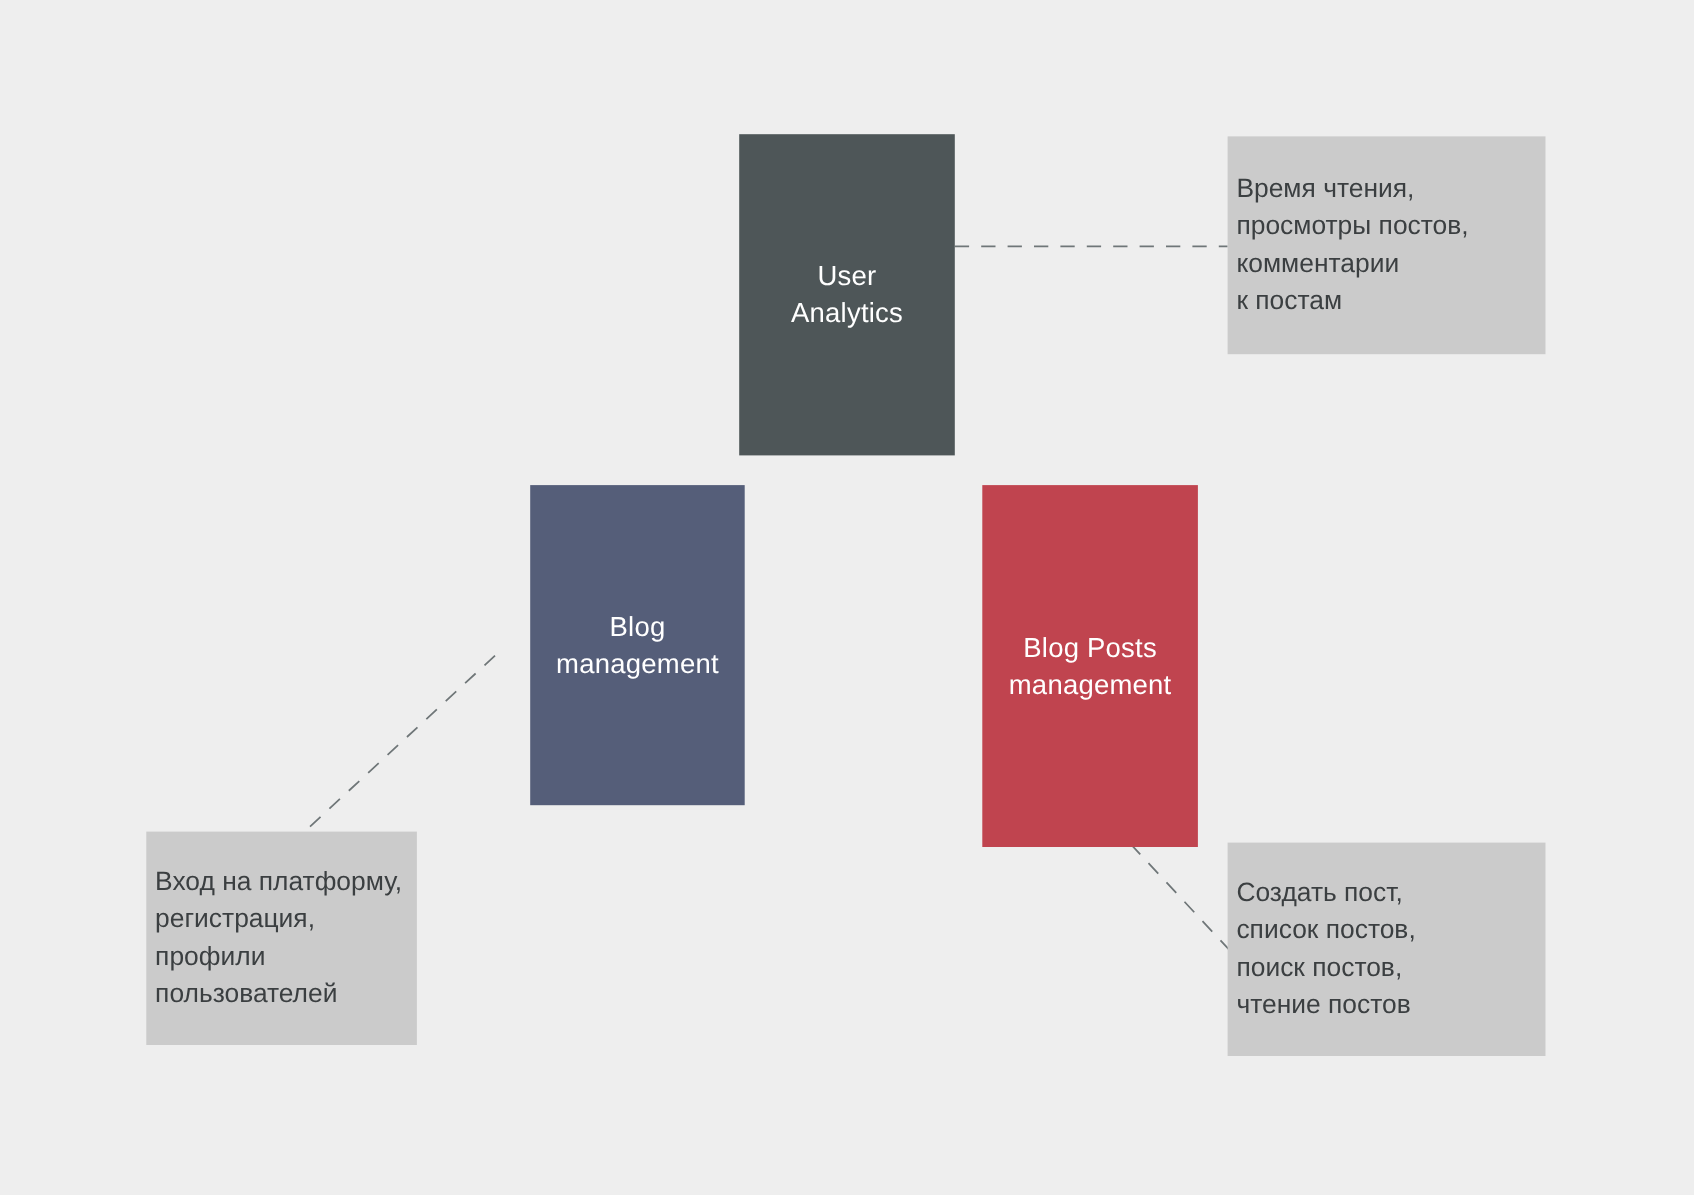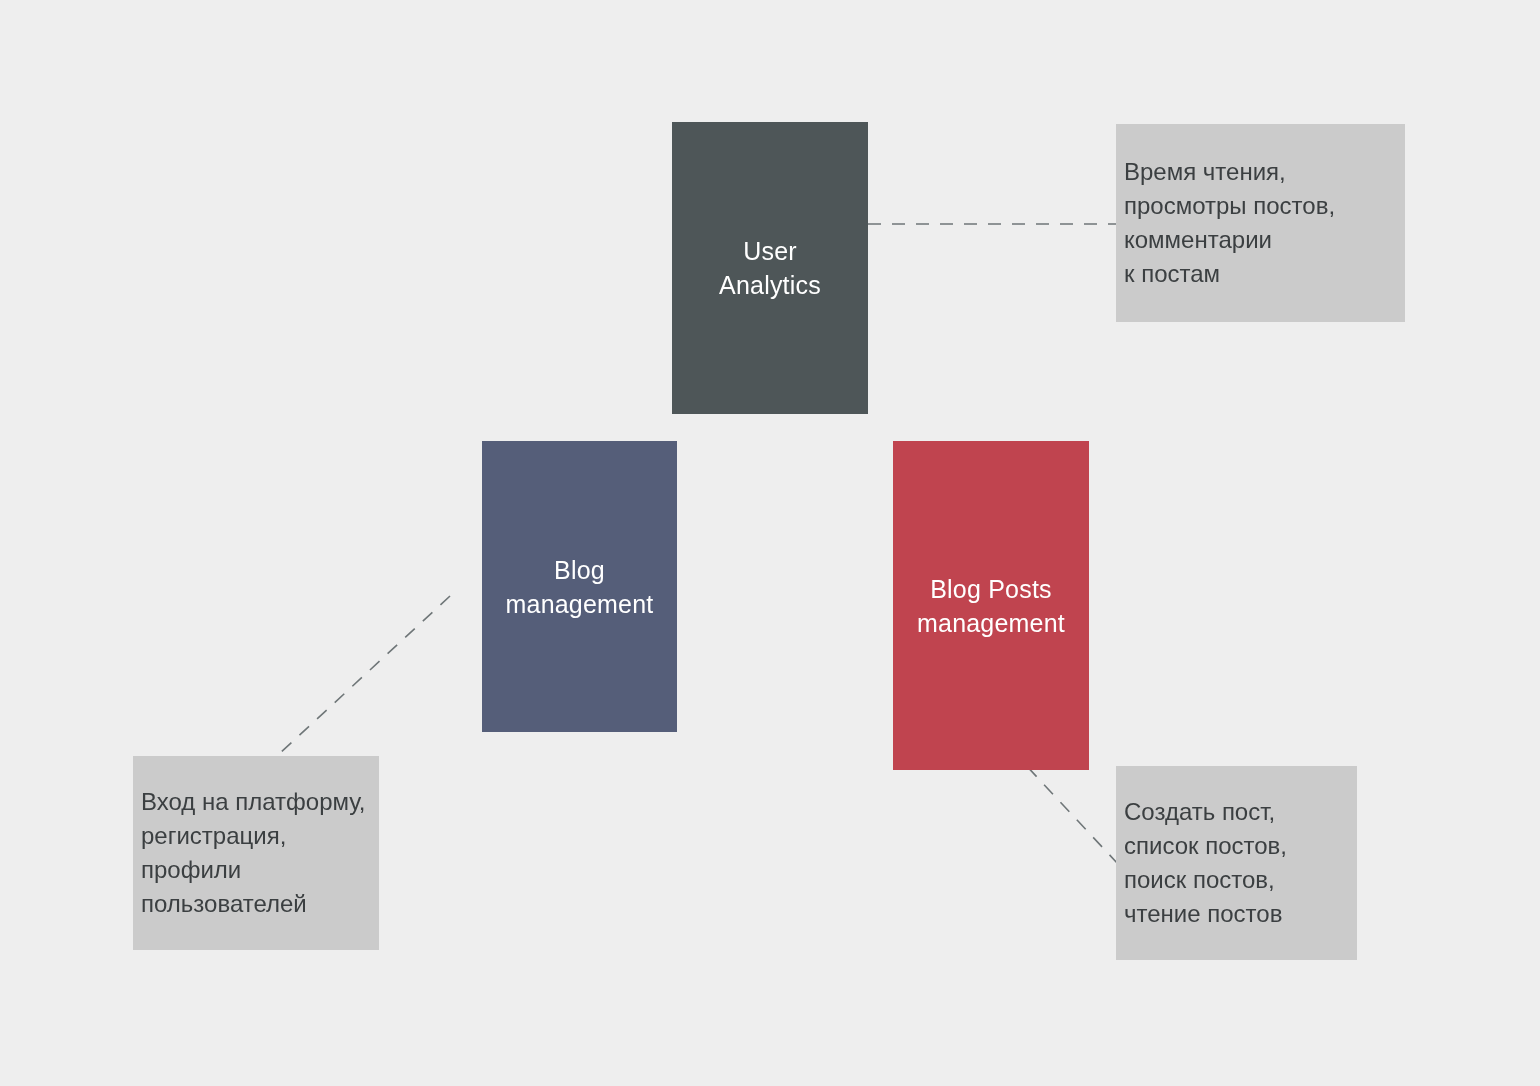--- a/index.html
+++ b/index.html
@@ -92,21 +92,21 @@
   }
   #note-user {
     left: 133px;
     top: 756px;
     width: 246px;
     height: 194px;
   }
   #note-posts {
     left: 1116px;
     top: 766px;
-    width: 241px;
+    width: 289px;
     height: 194px;
   }
 </style>
 </head>
 <body>
 
 <div id="canvas">
 
   <svg class="connectors" viewBox="0 0 1540 1086" width="1540" height="1086" xmlns="http://www.w3.org/2000/svg">
     <line x1="868" y1="224" x2="1116" y2="224" stroke="#6f7678" stroke-width="1.6" stroke-dasharray="13 11"></line>

